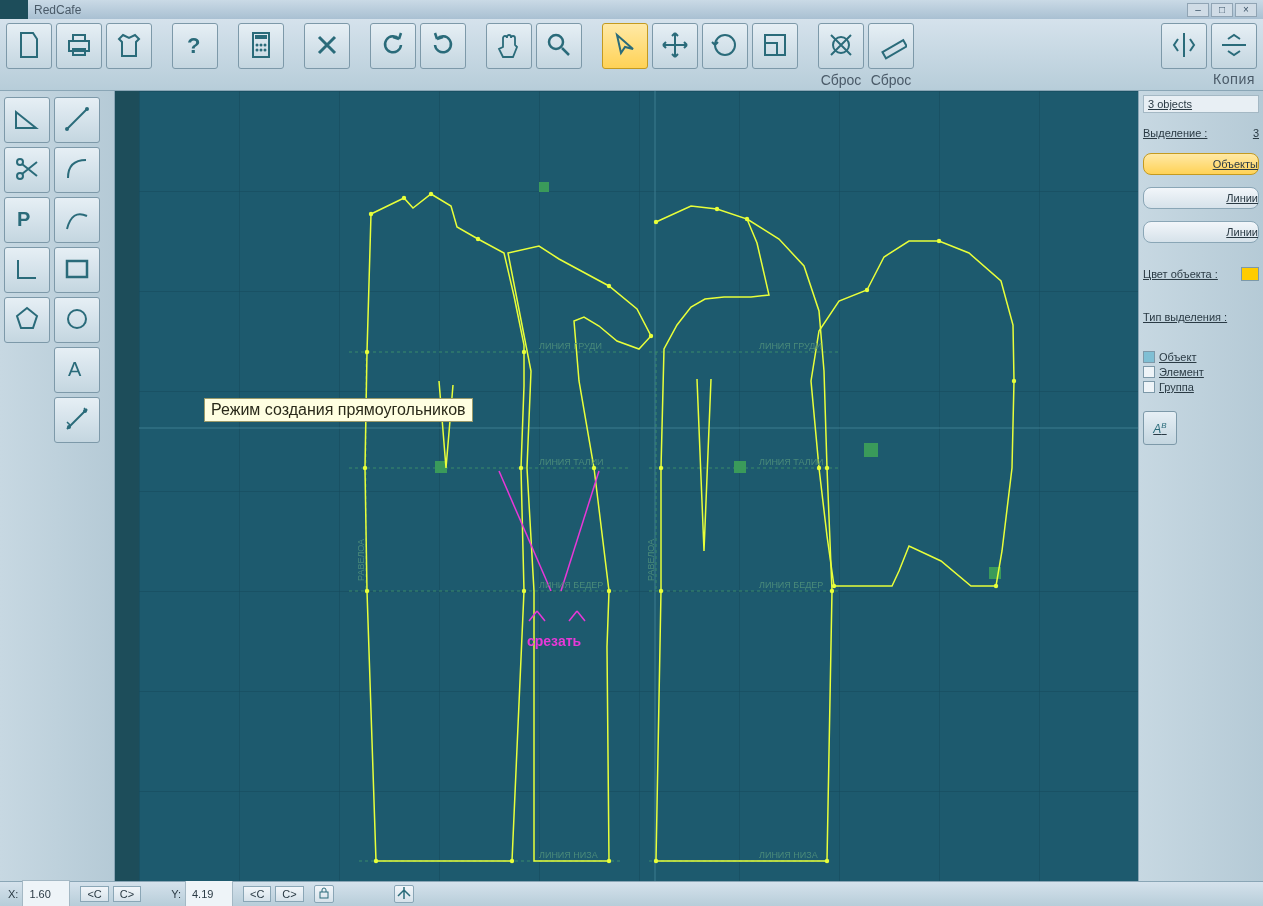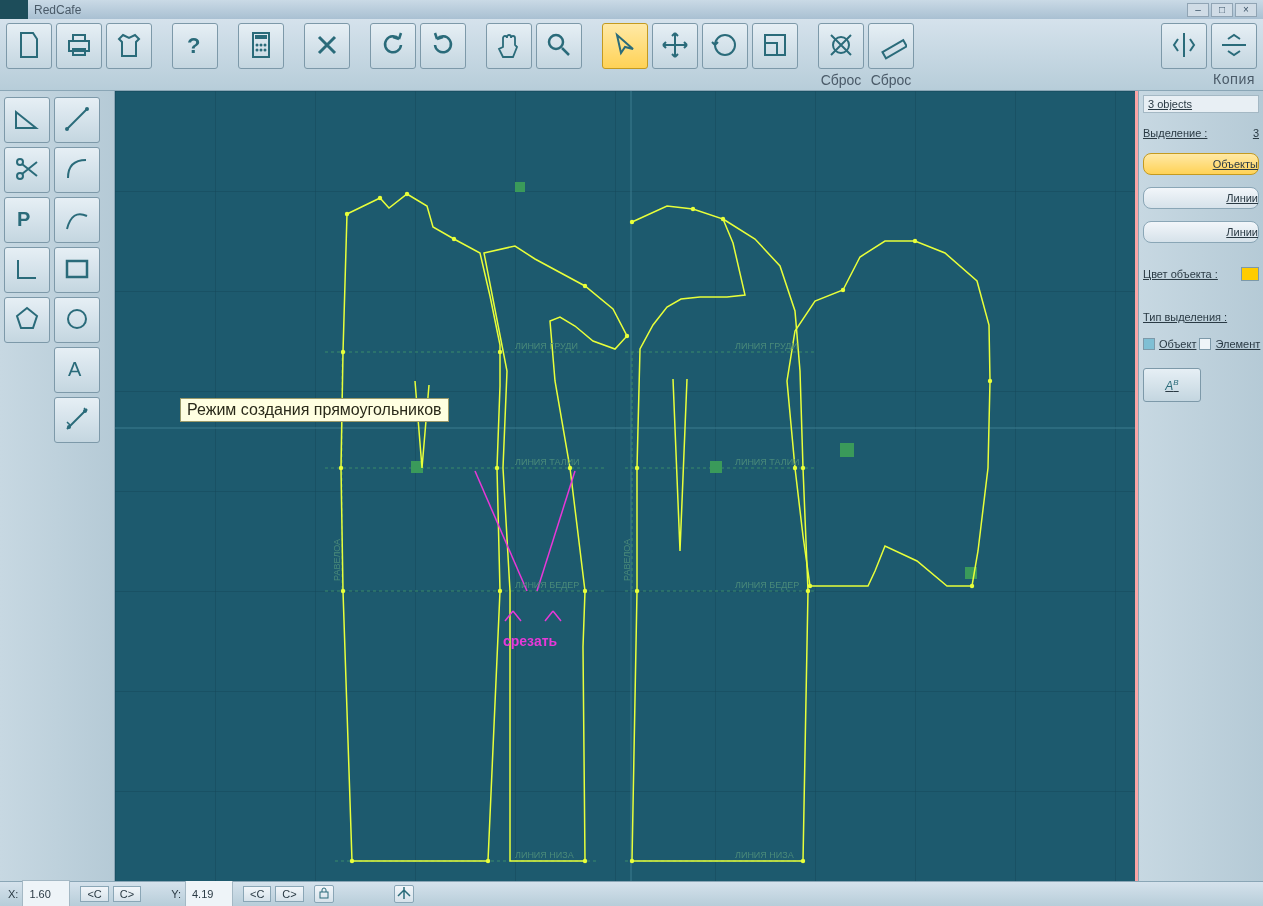--- a/index.html
+++ b/index.html
@@ -19,38 +19,38 @@
 .tb-btn.active { background: linear-gradient(#ffe9a6,#ffd256); border-color:#c49a20; }
 .tb-btn svg { width:32px; height:32px; }
 .tb-label { position:absolute; top:48px; left:50%; transform:translateX(-50%); font-size:14px; color:#4a5a68; white-space:nowrap; }
 
 
 .middle { flex:1; display:flex; min-height:0; }
 .left-tools { width:115px; background:linear-gradient(90deg,#c7d8e2,#b5cad6); padding:6px 4px; display:flex; flex-wrap:wrap; gap:4px; align-content:flex-start; border-right:1px solid #8aa6b6;}
 .lt-btn { width:46px; height:46px; background: linear-gradient(#e6eff5,#c4d6e0); border:1px solid #7d99a9; border-radius:3px; display:flex; align-items:center; justify-content:center; cursor:pointer; }
 .lt-btn svg { width:30px; height:30px; }
 
-.canvas-wrap { flex:1; position:relative; background:#fca5a5; overflow:hidden; }
+.canvas-wrap { flex:1; position:relative; background:#be185d; overflow:hidden;margin-left:24px; }
 .canvas-wrap svg { position:absolute; inset:0; }
 
 .tooltip { position:absolute; left:65px; top:307px; background:#ffffe1; border:1px solid #9a9a6a; padding:2px 6px; font-size:16px; color:#2a2a1a; white-space:nowrap; z-index:10; }
 
 .right-panel { width:125px; background:linear-gradient(90deg,#c7d8e2,#b5cad6); border-left:1px solid #8aa6b6; display:flex; flex-direction:column; padding:4px; gap:12px; font-size:11px; color:#2a3a44;text-decoration:underline; }
 .rp-header { background:#e8eff4; border:1px solid #a4b8c4; padding:2px 4px; }
 .rp-list { background:#fff; border:1px solid #a4b8c4; height:230px; overflow:auto; }
 .rp-list div { padding:2px 6px; border-bottom:1px solid #e0e8ee; cursor:pointer; }
 .rp-row { display:flex; justify-content:space-between; align-items:center; padding:2px 0; }
 .rp-btn { background:linear-gradient(#f2f6fa,#d6e2ea); border:1px solid #8aa6b6; border-radius:8px; padding:4px 0; text-align:right; cursor:pointer; }
 .rp-btn.active { background:linear-gradient(#ffe9a6,#ffd256); border-color:#c49a20; }
-.rp-checks { display:flex; flex-direction:row; gap:3px; margin-top:3px; }
+.rp-checks { display:flex; flex-direction:column; gap:3px; margin-top:16px; }
 .rp-check { display:flex; align-items:center; gap:4px; }
 .rp-check .box { width:12px; height:12px; border:1px solid #7d99a9; background:#eef4f8; }
 .rp-check .box.on { background:#7fbfd4; }
 .color-sw { width:18px; height:14px; background:#ffcc00; border:1px solid #7d99a9; }
-.rp-toolbtn { width:58px; height:34px; background: linear-gradient(#e6eff5,#c4d6e0); border:1px solid #7d99a9; border-radius:3px; display:flex; align-items:center; justify-content:center; cursor:pointer; margin-top:6px;}
+.rp-toolbtn { width:34px; height:34px; background: linear-gradient(#e6eff5,#c4d6e0); border:1px solid #7d99a9; border-radius:3px; display:flex; align-items:center; justify-content:center; cursor:pointer; margin-top:6px;}
 
 
 .statusbar { height:25px; background:linear-gradient(#d5e2ec,#b7cdd9); border-top:1px solid #8aa6b6; display:flex; align-items:center; padding:0 8px; gap:10px; font-size:11px; color:#2a3a44;}
 .sb-field { display:flex; align-items:center; gap:4px; }
 .sb-val { background:#eef4f8; border:1px solid #a4b8c4; padding:7px 6px; min-width:48px; }
 .sb-btn { background:linear-gradient(#f2f6fa,#d6e2ea); border:1px solid #8aa6b6; padding:1px 6px; cursor:pointer; }
 .sb-icon { width:20px; height:18px; border:1px solid #8aa6b6; border-radius:2px; background:linear-gradient(#f2f6fa,#d6e2ea); display:flex;align-items:center;justify-content:center; cursor:pointer;}
 
 
 .cv-text { font-family:Arial; font-size:9px; fill:#4a8a7a; }

